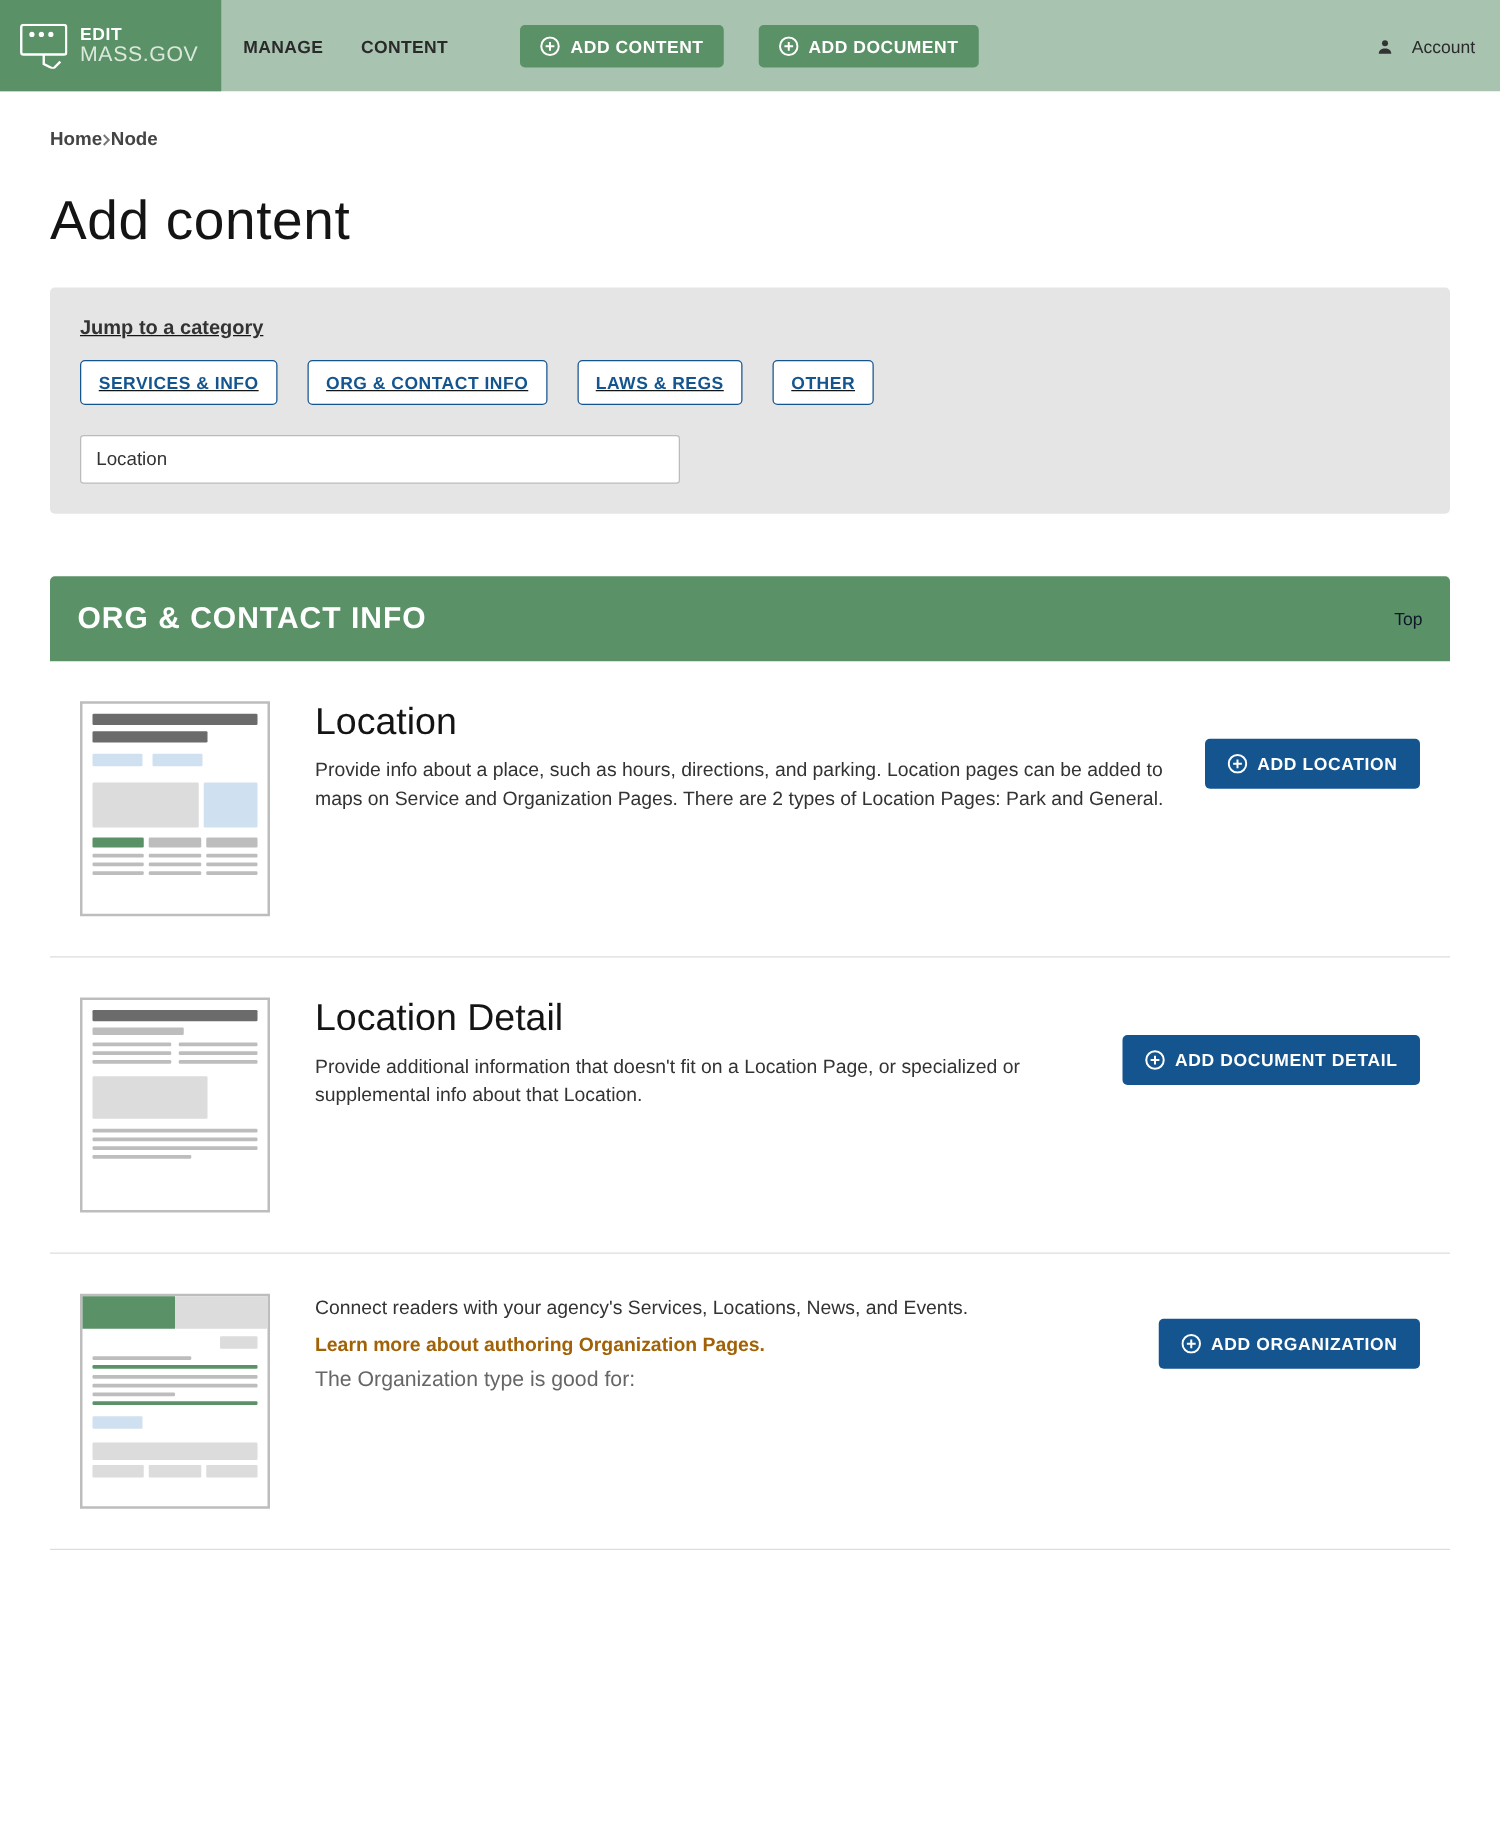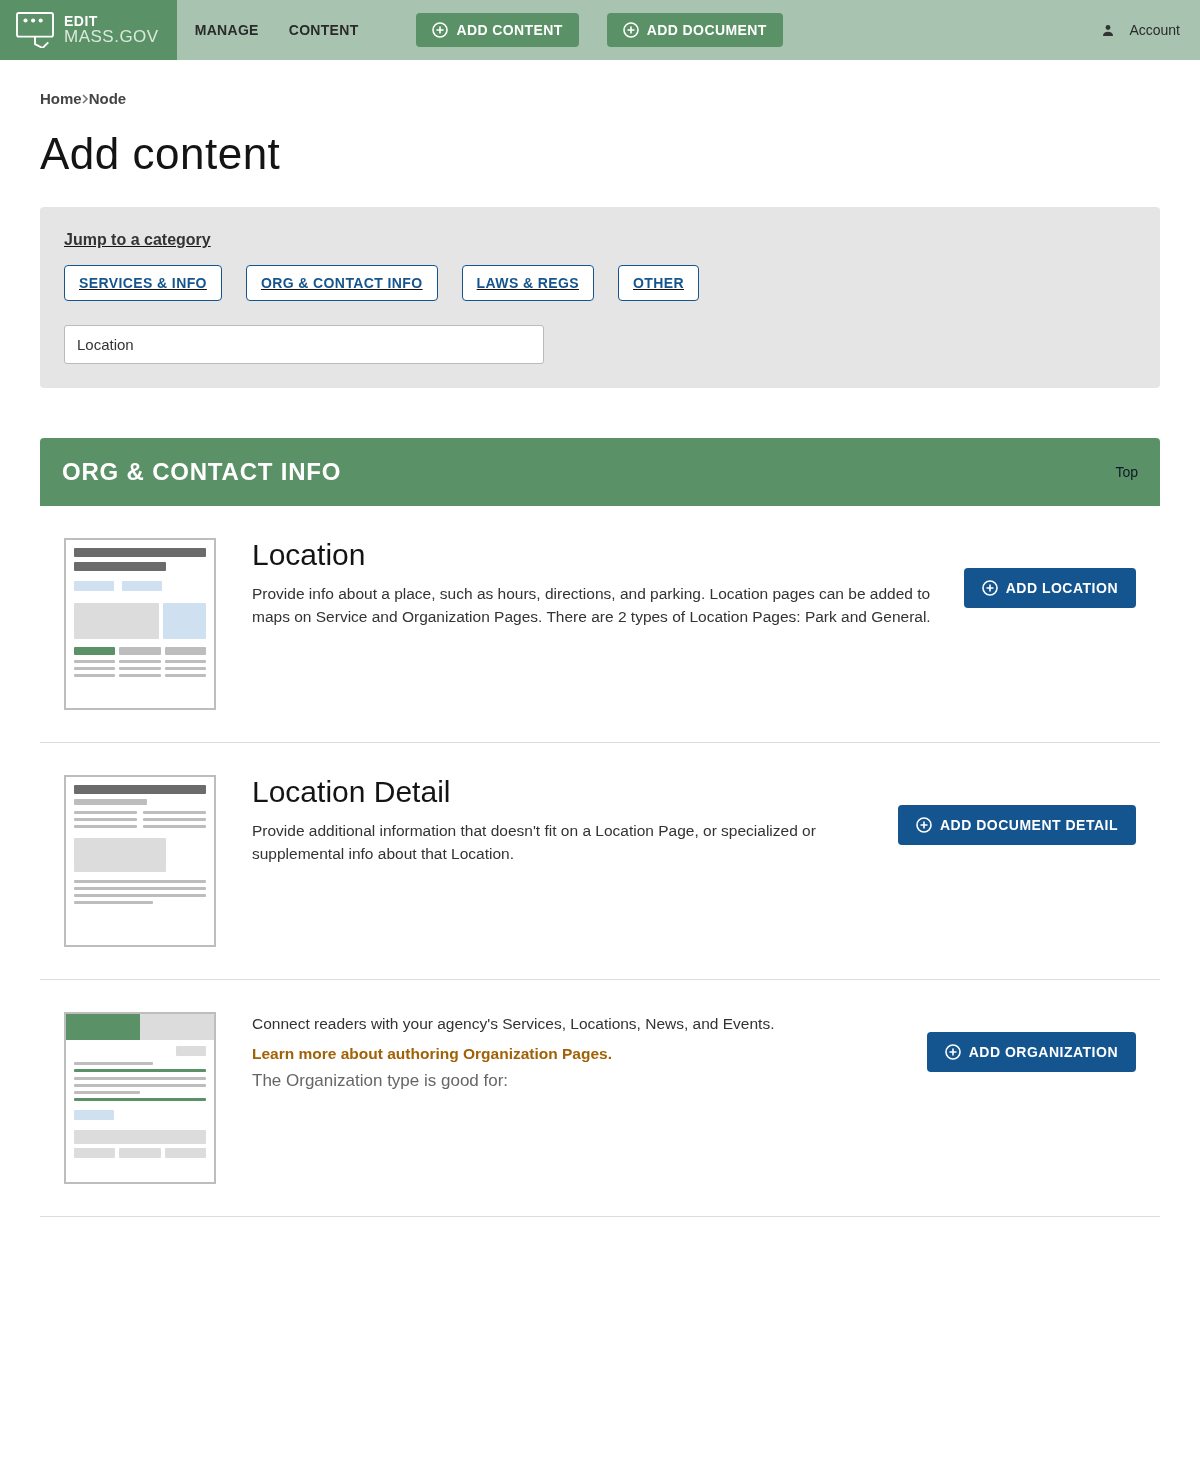--- a/index.html
+++ b/index.html
@@ -6,21 +6,21 @@
     body {
       font-family: -apple-system, BlinkMacSystemFont, "Segoe UI", Helvetica, Arial, sans-serif;
       background: #fff;
       color: #141414;
       width: 1200px;
     }
     
     
     .topbar {
       background: #a8c4b0;
-      height: 60px;
+      height: 73px;
       display: flex;
       align-items: stretch;
     }
     .brand {
       background: #5a9166;
       display: flex;
       align-items: center;
       padding: 0 18px 0 16px;
       gap: 10px;
     }
@@ -58,21 +58,21 @@
       width: 16px; height: 16px; flex: 0 0 16px;
     }
     .user-icon { width: 14px; height: 14px; }
     
     
     .page {
       padding: 30px 40px 40px;
     }
     .breadcrumbs {
       display: flex; align-items: center; gap: 0; font-size: 15px; color: #555;
-      margin-bottom: 22px;
+      margin-bottom: 32px;
     }
     .breadcrumbs a {
       color: #444; text-decoration: none; font-weight: 600;
     }
     .chev { width: 7px; height: 10px; }
     .page-title {
       font-size: 44px; font-weight: 400; color: #141414; margin-bottom: 28px;
       letter-spacing: .5px;
     }
     

